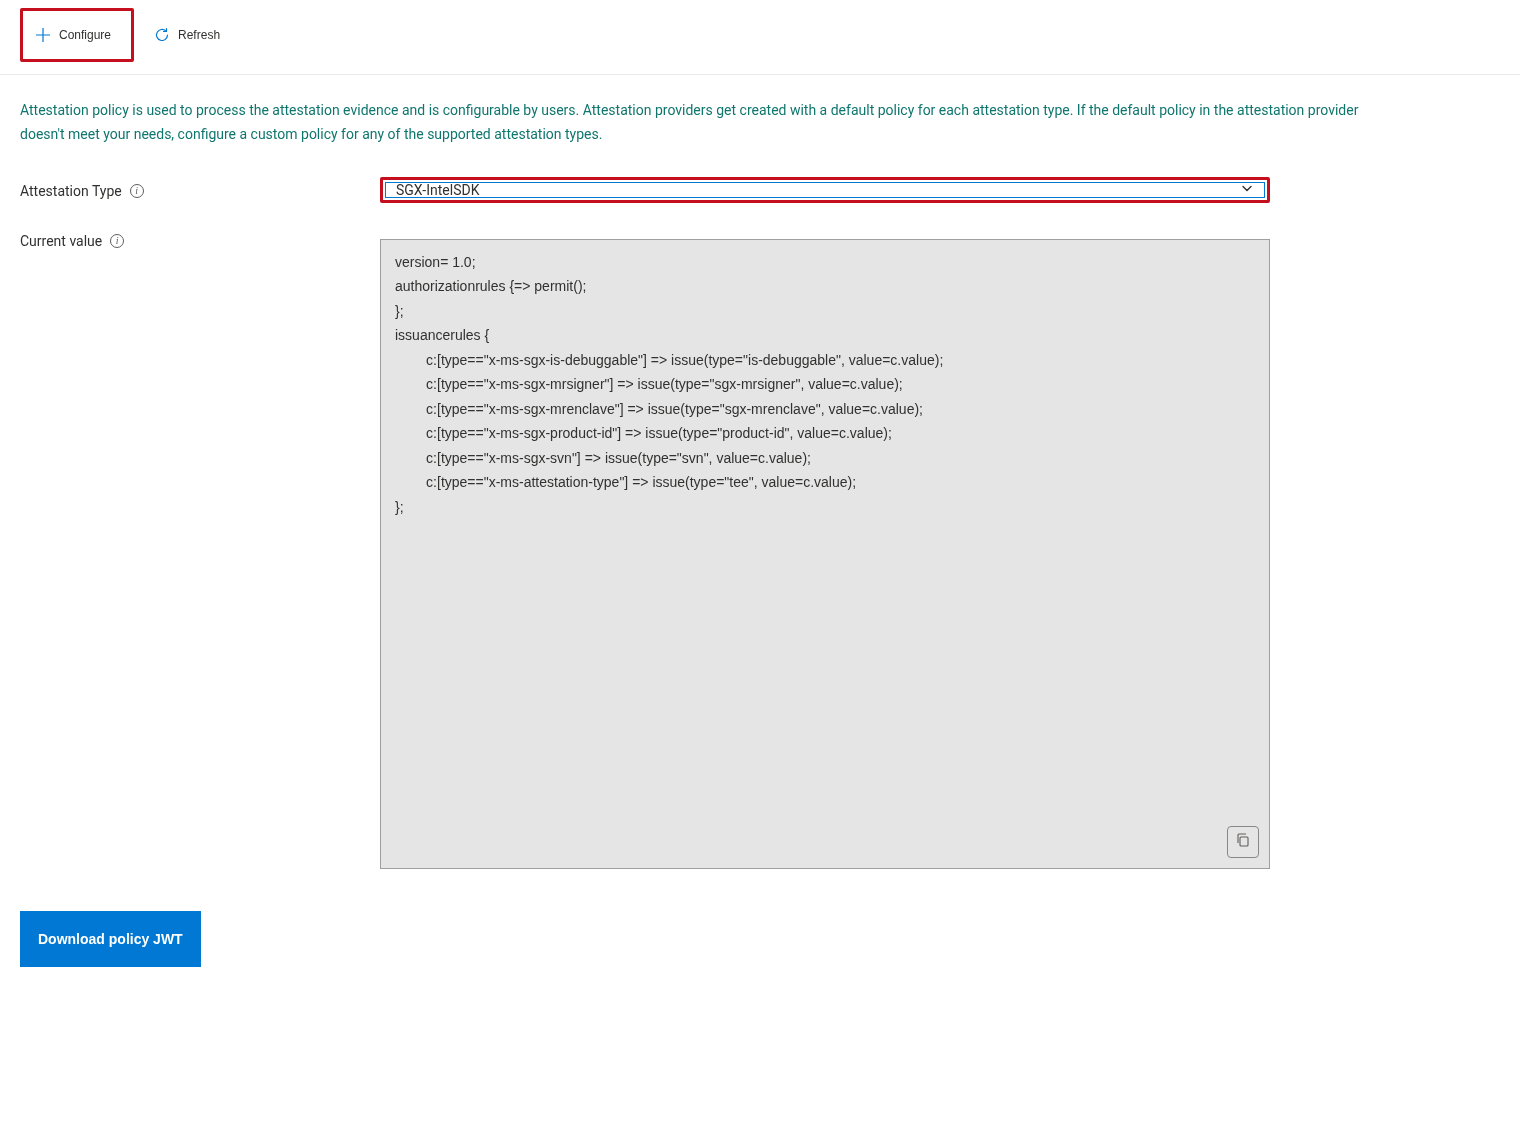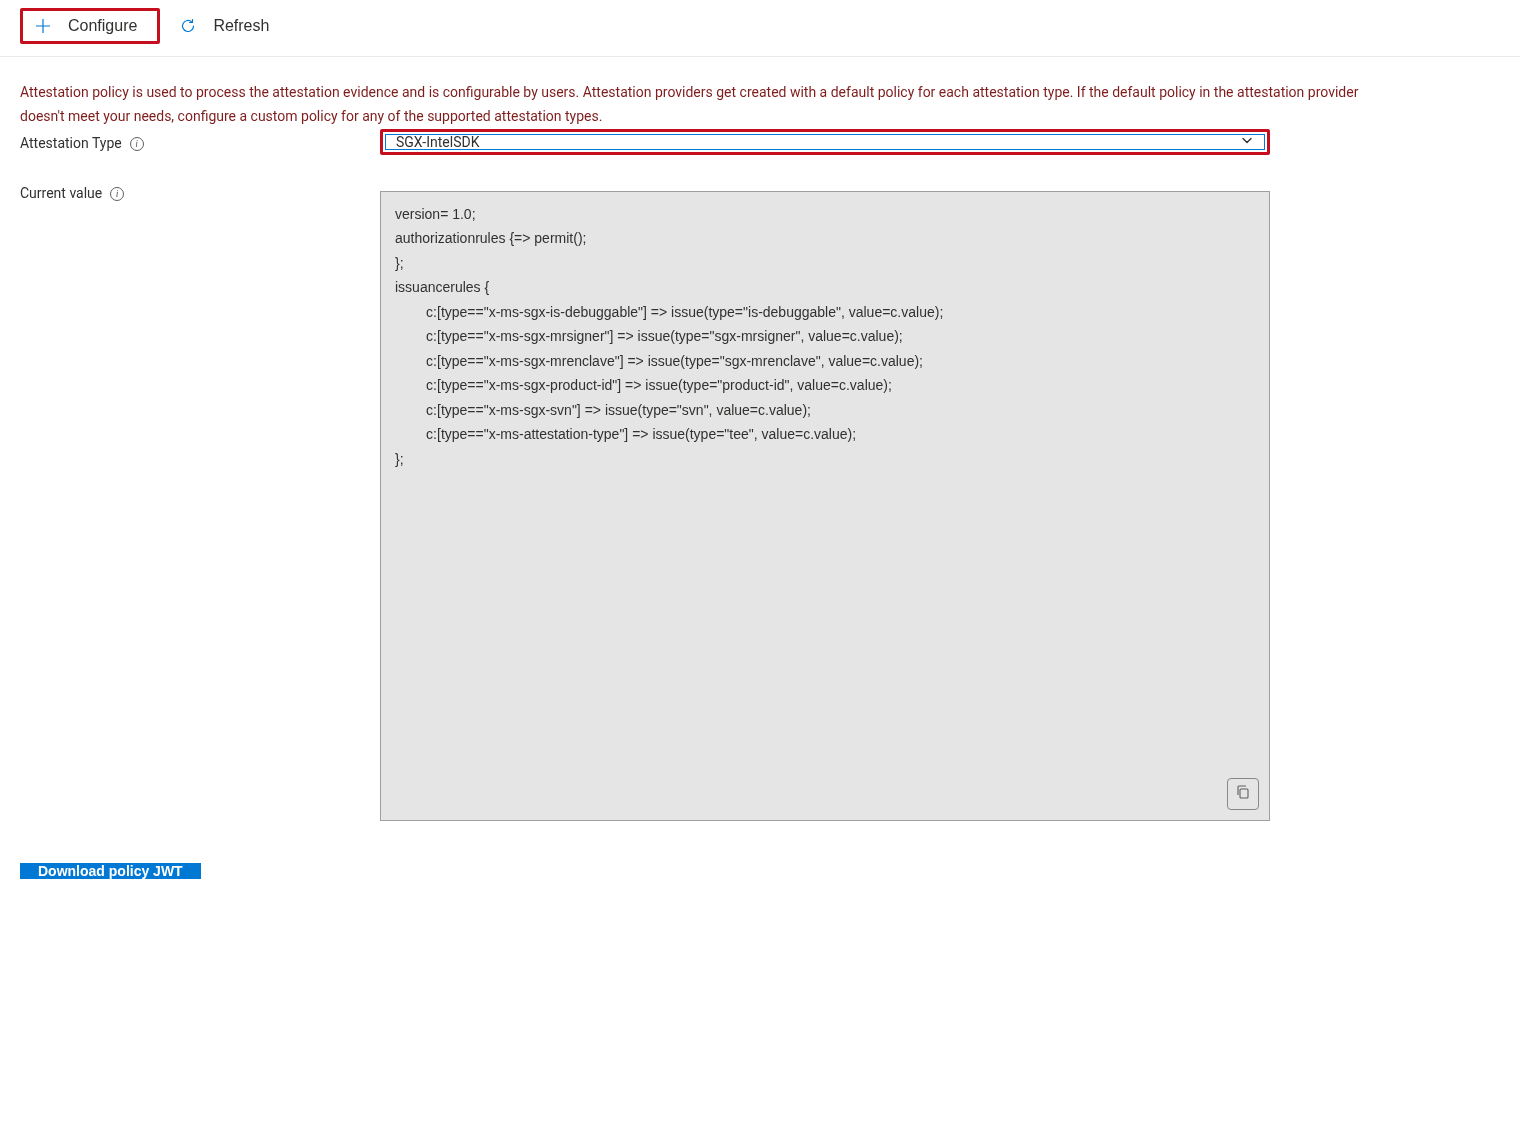--- a/index.html
+++ b/index.html
@@ -13,25 +13,25 @@
     }
     .toolbar {
       display: flex;
       align-items: center;
       padding: 8px 20px 12px 20px;
       border-bottom: 1px solid #edebe9;
     }
     .toolbar-btn {
       display: flex;
       align-items: center;
-      gap: 17px;
-      padding: 6px 12px;
-      cursor: pointer;
-      color: #323130;
-      font-size: 16px;
+      gap: 8px;
+      padding: 16px 12px;
+      cursor: pointer;
+      color: #323130;
+      font-size: 12px;
       background: transparent;
       border: none;
     }
     .toolbar-btn .icon {
       display: inline-flex;
       align-items: center;
       justify-content: center;
       width: 16px;
       height: 16px;
     }
@@ -39,33 +39,34 @@
       border: 3px solid #c50f1f;
       border-radius: 2px;
       padding-right: 8px;
     }
     .content {
       padding: 24px 20px 20px 20px;
     }
     .description {
       font-size: 14px;
       line-height: 1.7;
-      color: #7f1d1d;
+      color: #0f766e;
+      margin-bottom: 30px;
       max-width: 1340px;
     }
     .form-row {
       display: flex;
       align-items: flex-start;
       margin-bottom: 24px;
     }
     .form-label {
       width: 360px;
       flex-shrink: 0;
       display: flex;
-      align-items: flex-end;
+      align-items: center;
       gap: 8px;
       font-size: 14px;
       color: #323130;
       padding-top: 6px;
     }
     .info-icon {
       display: inline-flex;
       width: 14px;
       height: 14px;
       border: 1px solid #605e5c;
@@ -138,21 +139,21 @@
       display: flex;
       align-items: center;
       justify-content: center;
       cursor: pointer;
     }
     .download-btn {
       margin-top: 18px;
       background: #0078d4;
       color: #ffffff;
       border: none;
-      padding: 0 18px;
+      padding: 20px 18px;
       font-size: 14px;
       font-weight: 600;
       cursor: pointer;
     }
   </style>
 </head>
 <body>
 
 <div class="toolbar">
   <div class="configure-highlight">

